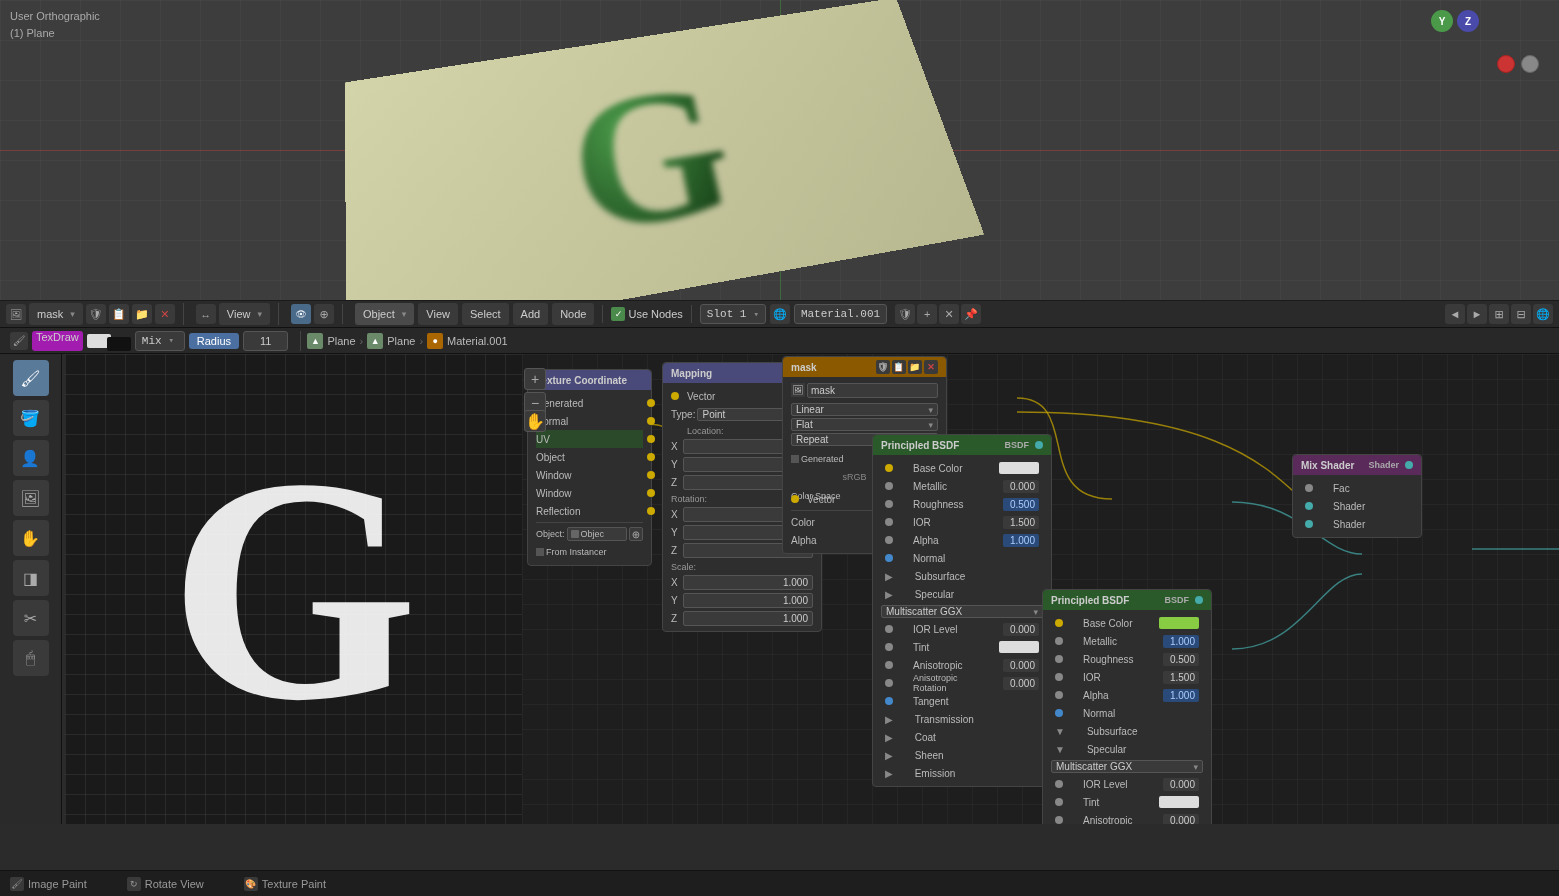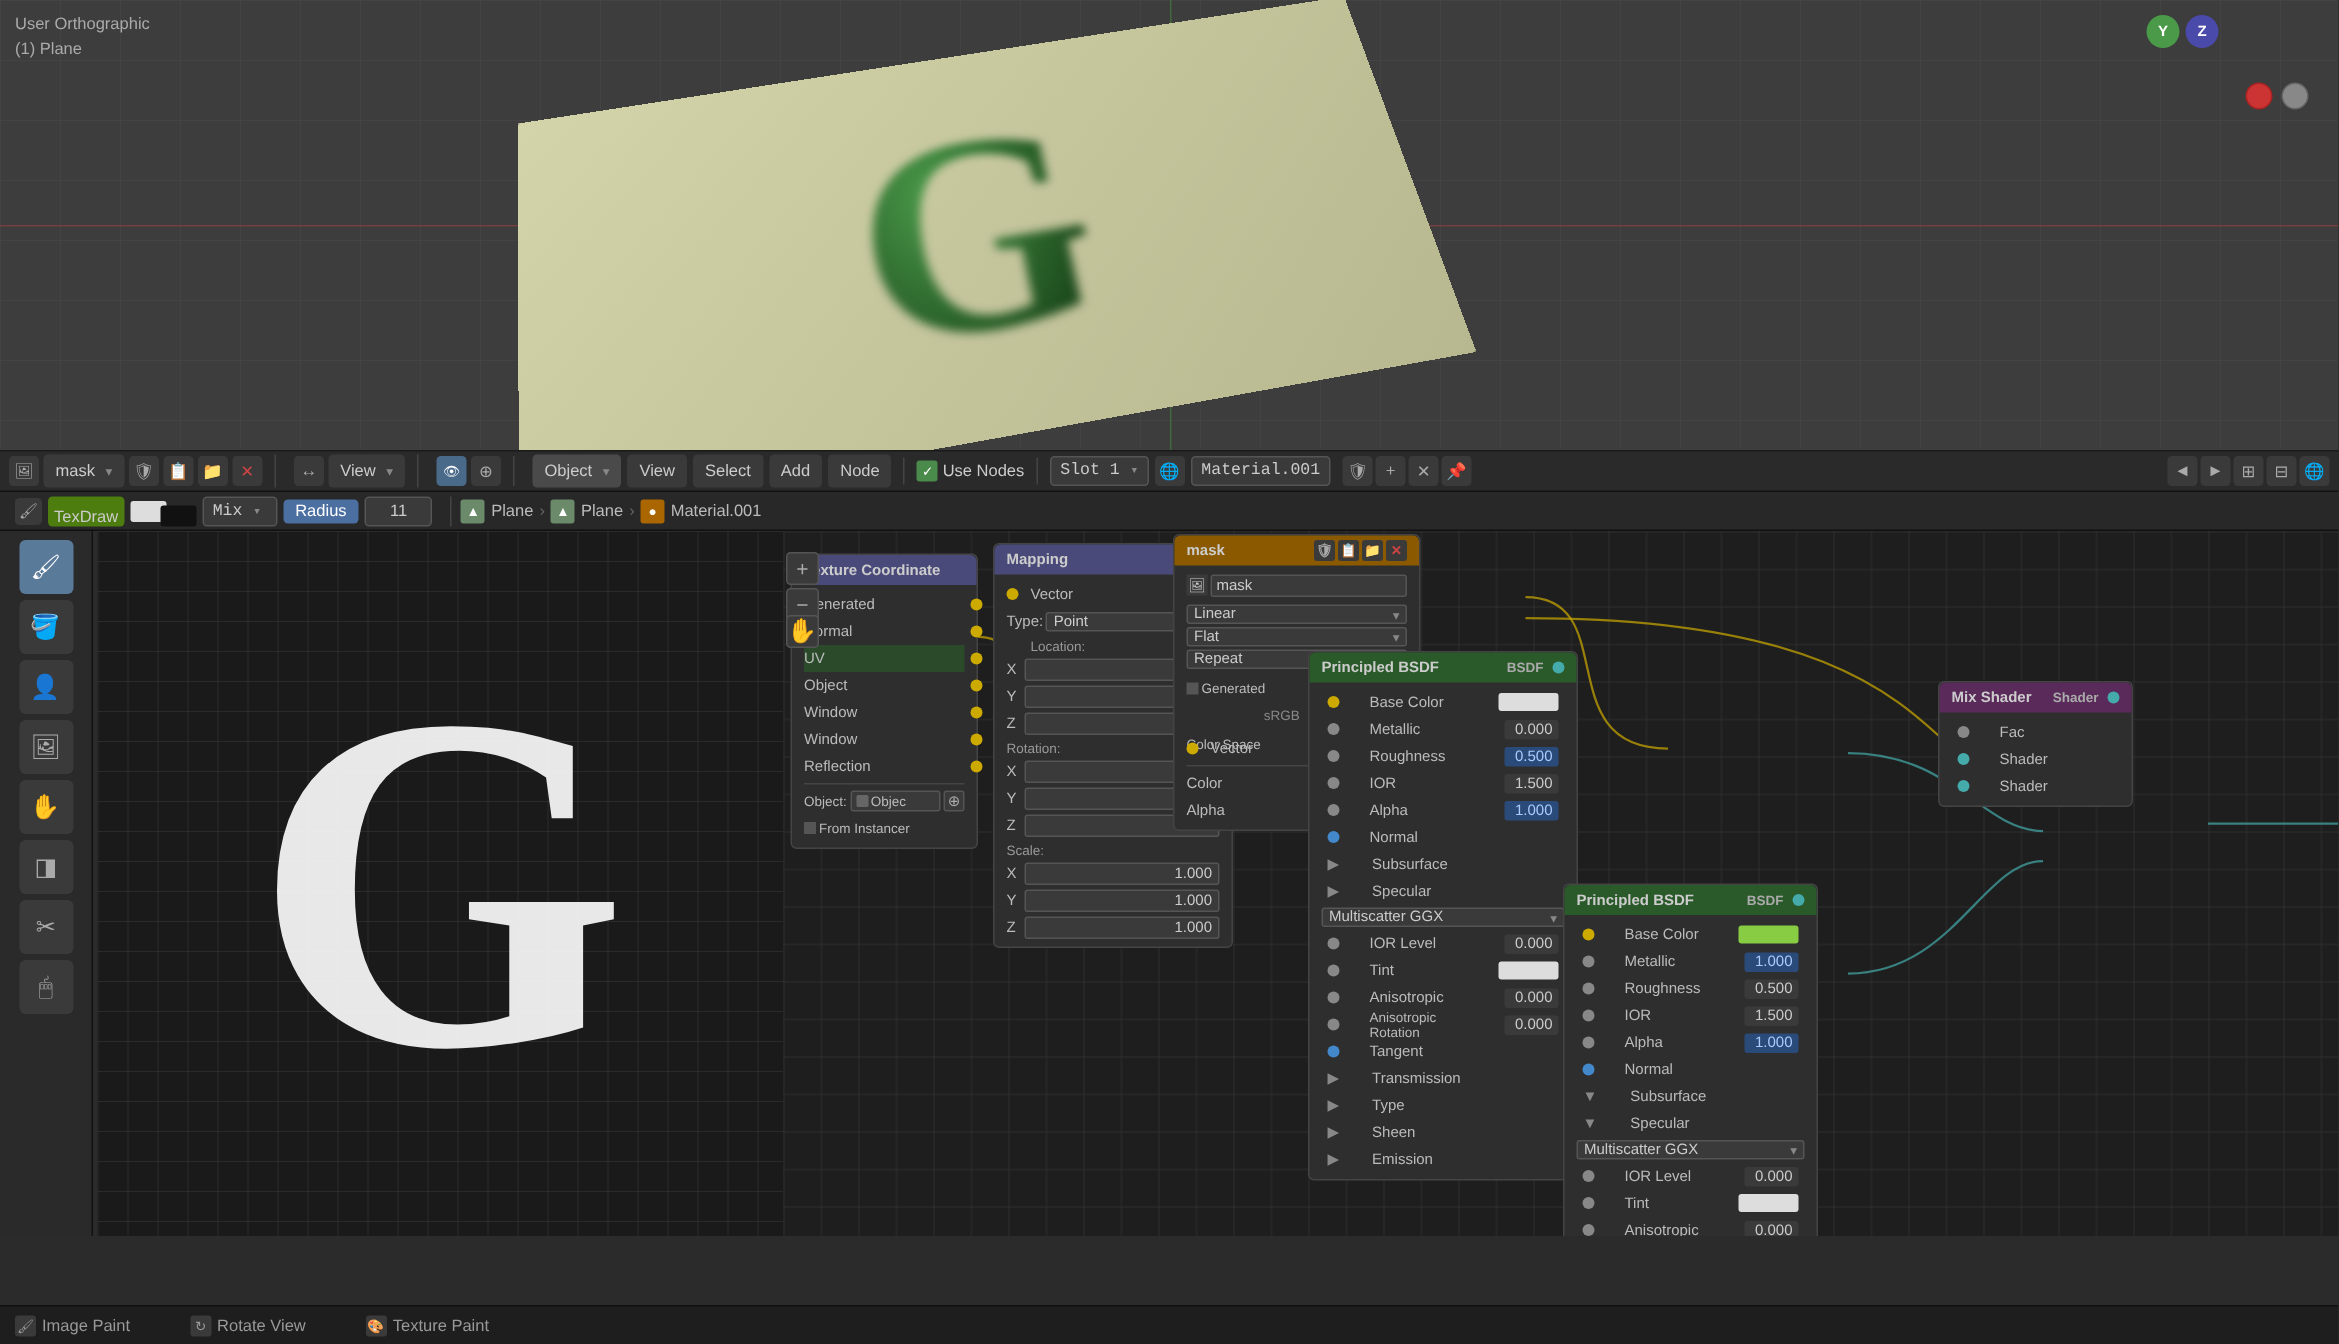--- a/index.html
+++ b/index.html
@@ -465,21 +465,21 @@
       <div style="width:20px;height:20px;background:#3a3a3a;border-radius:3px;display:flex;align-items:center;justify-content:center;color:#aaa;">🌐</div>
     </div>
   </div>
 </div>
 
 <div class="breadcrumb-bar">
 
   <div style="display:flex;align-items:center;gap:4px;padding-right:12px;border-right:1px solid #444;">
     <div style="width:18px;height:18px;background:#3a3a3a;border-radius:3px;display:flex;align-items:center;justify-content:center;font-size:10px;color:#aaa;">🖌</div>
 
-    <div style="display:flex;align-items:flex-end;gap:2px;background:#4d7c0f;border-radius:3px;padding:0 4px;height:20px;">
+    <div style="display:flex;align-items:flex-start;gap:2px;background:#a21caf;border-radius:3px;padding:0 4px;height:20px;">
       <span style="color:#ccc;font-size:11px;">TexDraw</span>
     </div>
 
     <div style="width:24px;height:14px;background:#dddddd;border-radius:2px;"></div>
     <div style="width:24px;height:14px;background:#111111;border-radius:2px;margin-left:-8px;margin-top:6px;"></div>
 
     <div class="toolbar-dropdown dd-arrow" style="min-width:50px;">Mix</div>
 
     <div style="background:#4a6fa0;border-radius:3px;padding:2px 8px;color:white;font-size:11px;">Radius</div>
     <div class="toolbar-value">11</div>
@@ -790,21 +790,21 @@
           <span class="prop-label">Tangent</span>
         </div>
 
         <div class="prop-row" style="cursor:pointer;">
           <span style="font-size:10px;color:#888;margin-right:2px;">▶</span>
           <span class="prop-label">Transmission</span>
         </div>
 
         <div class="prop-row" style="cursor:pointer;">
           <span style="font-size:10px;color:#888;margin-right:2px;">▶</span>
-          <span class="prop-label">Type</span>
+          <span class="prop-label">Coat</span>
         </div>
 
         <div class="prop-row" style="cursor:pointer;">
           <span style="font-size:10px;color:#888;margin-right:2px;">▶</span>
           <span class="prop-label">Sheen</span>
         </div>
 
         <div class="prop-row" style="cursor:pointer;">
           <span style="font-size:10px;color:#888;margin-right:2px;">▶</span>
           <span class="prop-label">Emission</span>

